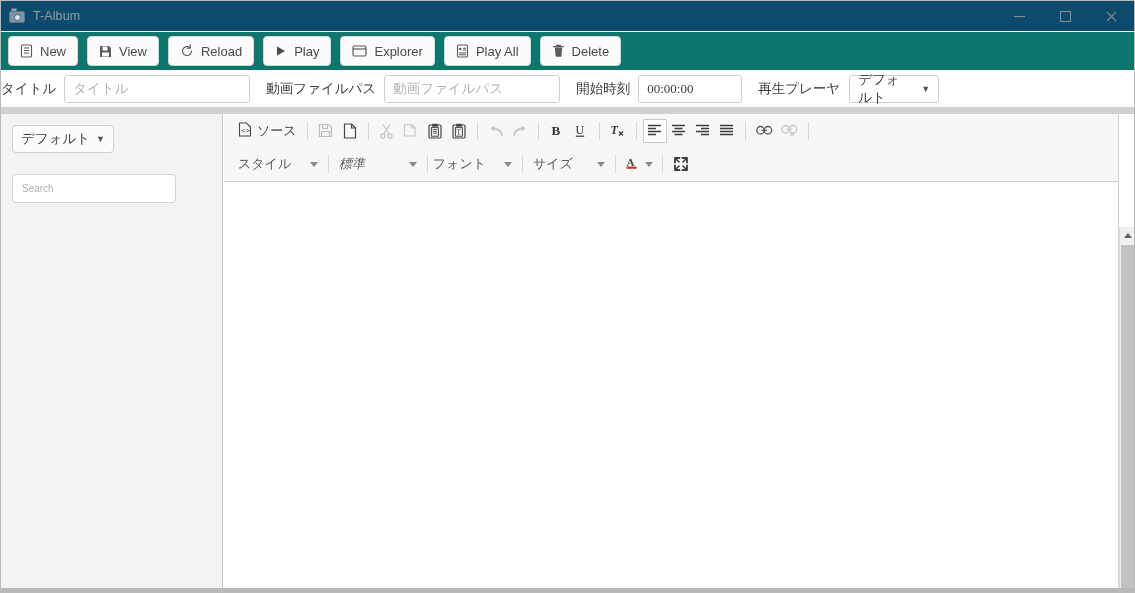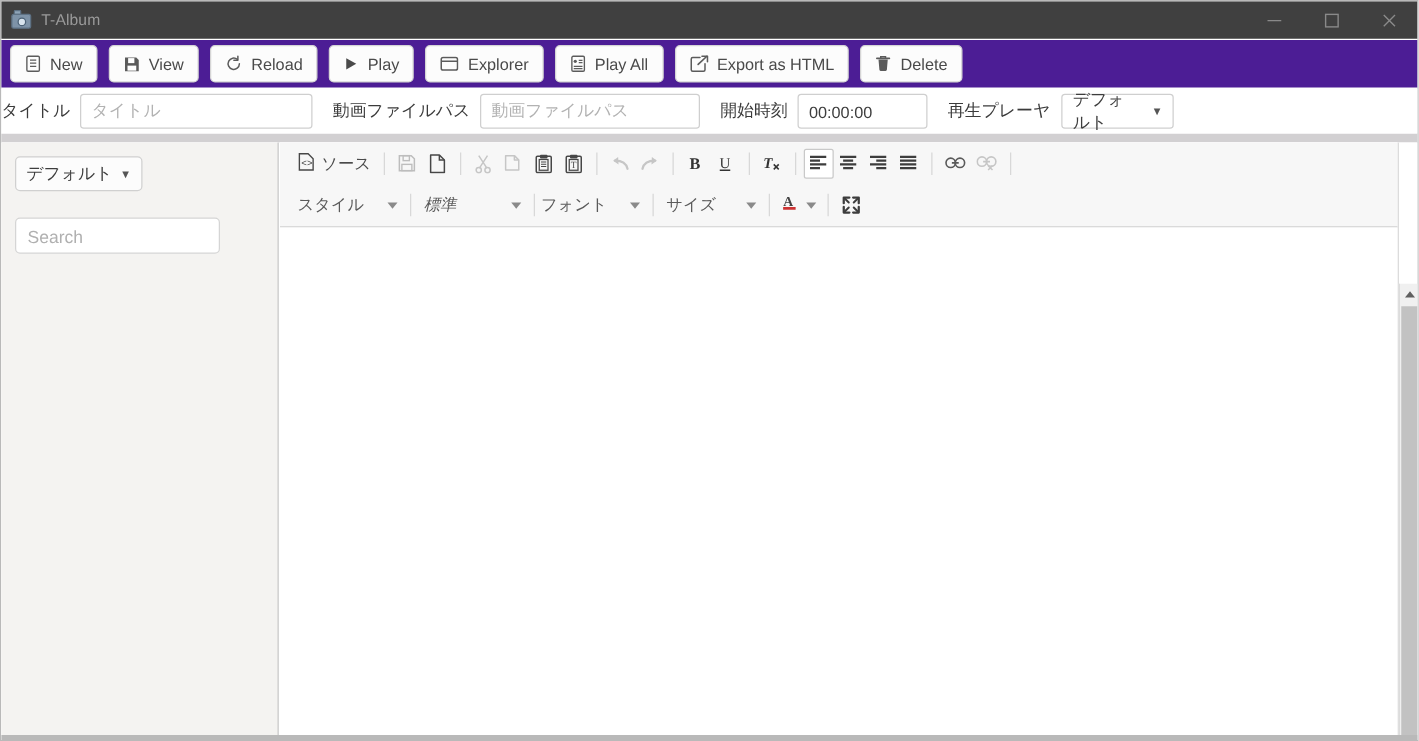--- a/index.html
+++ b/index.html
@@ -15,21 +15,21 @@
   #app {
     position: relative;
     width: 1135px; height: 593px;
     background: #ffffff;
     border: 1px solid #b9b9b9;
     overflow: hidden;
   }
   #titlebar {
     position: absolute; top: 0; left: 0;
     width: 1133px; height: 30px;
-    background: #404040;
+    background: #0c4a6e;
     display: flex; align-items: center;
   }
   #title-icon {
     width: 16px; height: 16px;
     margin-left: 8px; margin-right: 8px;
     position: relative;
     flex: none;
   }
   #title-icon .cam-body {
     position: absolute; left: 0; top: 3px;
@@ -65,21 +65,21 @@
     width: 46px; height: 30px;
     display: flex; align-items: center; justify-content: center;
     color: #8a8a8a;
   }
   .win-btn svg { display: block; }
 
   
   #toolbar {
     position: absolute; top: 31px; left: 0;
     width: 1133px; height: 38px;
-    background: #4c1d95;
+    background: #0f766e;
     display: flex; align-items: center;
     padding-left: 7px;
     gap: 9px;
   }
   .tb-btn {
     height: 30px;
     min-width: 0;
     background: #fcfcfc;
     border: 1px solid #d5d5d5;
     border-radius: 4px;
@@ -115,21 +115,21 @@
     border-radius: 3px;
     padding: 0 8px;
     font-size: 13.5px;
     color: #b2b2b2;
     display: flex; align-items: center;
     font-family: "Liberation Sans", sans-serif;
   }
   .txt-input.filled { color: #3d3d3d; }
   #inp-title  { width: 186px; margin-left: 4px; }
   #inp-path   { width: 176px; margin-left: 4px; }
-  #inp-time   { width: 104px; margin-left: 4px; font-family: Liberation Sans, sans-serif; font-size: 13px; }
+  #inp-time   { width: 104px; margin-left: 4px; font-family: Liberation Serif, serif; font-size: 13px; }
   .gap-lg { width: 16px; flex: none; }
   .sel-box {
     height: 28px;
     border: 1px solid #cfcfcf;
     background: #ffffff;
     border-radius: 3px;
     display: flex; align-items: center;
     justify-content: space-between;
     padding: 0 8px;
     font-size: 13.5px;
@@ -171,21 +171,21 @@
     color: #3d3d3d;
   }
   #sb-search {
     margin-top: 21px;
     width: 164px; height: 29px;
     background: #ffffff;
     border: 1px solid #d5d5d5;
     border-radius: 4px;
     display: flex; align-items: center;
     padding: 0 9px;
-    font-size: 14px;
+    font-size: 10px;
     color: #b0b0b0;
   }
 
   
   #editor {
     position: absolute; left: 223px; top: 0;
     width: 895px; height: 479px;
     background: #ffffff;
     border: 1px solid #d1d1d1;
     border-top: none; border-left: none;
@@ -375,30 +375,20 @@
       <span class="tb-ico">
         <svg width="13" height="14" viewBox="0 0 13 14">
             <rect x="1.5" y="1" width="10" height="12" rx="1" stroke="#5b5b5b" stroke-width="1.1" fill="none"></rect>
             <circle cx="4.2" cy="5" r="1.3" fill="#5b5b5b"></circle>
             <path d="M7 4.3h3M7 6h3M3 9h7M3 10.8h7" stroke="#5b5b5b" stroke-width="1"></path>
           </svg>
       </span>
       <span>Play All</span>
     </div>
 
-    <div class="tb-btn">
-      <span class="tb-ico">
-        <svg width="15" height="14" viewBox="0 0 15 14">
-            <path d="M8 2H2.2A1.2 1.2 0 0 0 1 3.2v8.6A1.2 1.2 0 0 0 2.2 13h8.6a1.2 1.2 0 0 0 1.2-1.2V7" stroke="#5b5b5b" stroke-width="1.2" fill="none" stroke-linecap="round"></path>
-            <path d="M6.5 7.5 L13.5 1" stroke="#5b5b5b" stroke-width="1.3" stroke-linecap="round"></path>
-            <path d="M9.6 1 H14 V5.4" stroke="#5b5b5b" stroke-width="1.3" fill="none" stroke-linecap="round" stroke-linejoin="round"></path>
-          </svg>
-      </span>
-      <span>Export as HTML</span>
-    </div>
 
     <div class="tb-btn">
       <span class="tb-ico">
         <svg width="13" height="14" viewBox="0 0 13 14">
             <path d="M1.5 2.6h10" stroke="#5b5b5b" stroke-width="1.4" stroke-linecap="round"></path>
             <path d="M4.6 2.3V1.4h3.8v0.9" stroke="#5b5b5b" stroke-width="1.2" fill="none"></path>
             <path d="M2.8 3.6h7.4l-0.7 8.2a1 1 0 0 1-1 0.9H4.5a1 1 0 0 1-1-0.9z" fill="#5b5b5b"></path>
           </svg>
       </span>
       <span>Delete</span>

